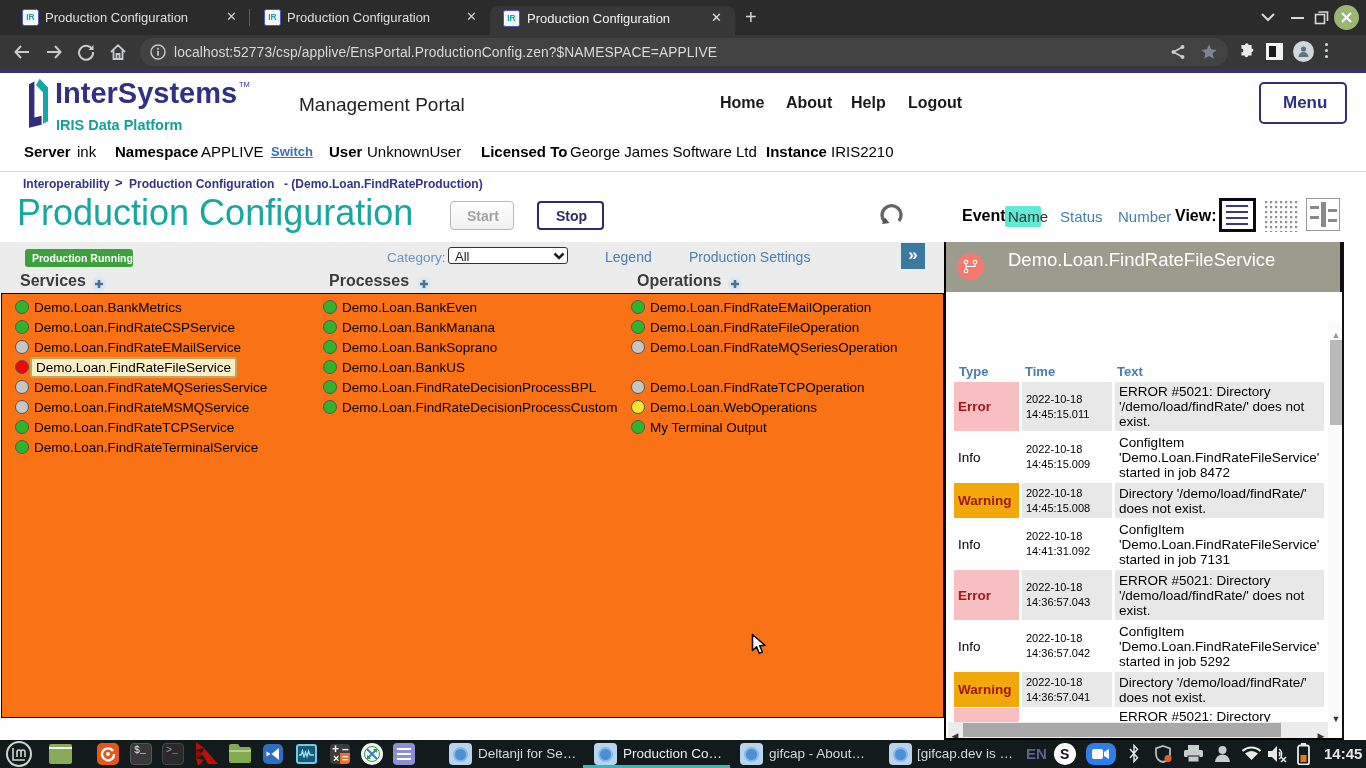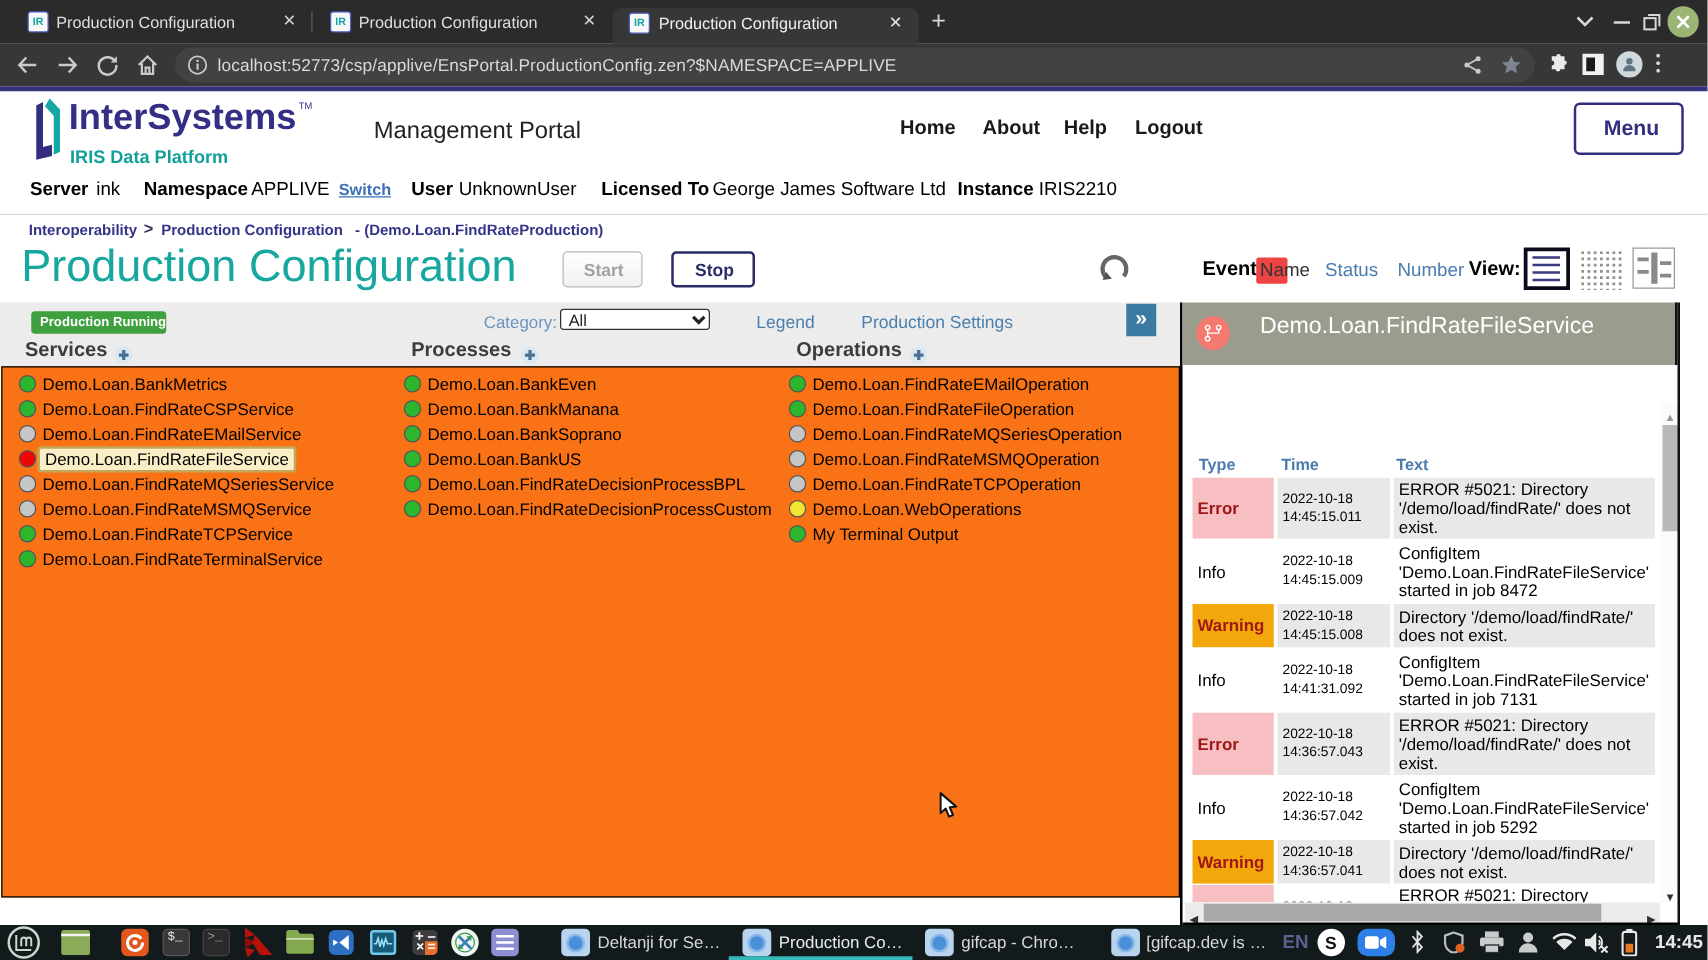--- a/index.html
+++ b/index.html
@@ -156,21 +156,21 @@
   </div>
   <div class="abs" style="left:537px;top:132px;width:67px;height:29px;border:2px solid #2b2b66;border-radius:4px;background:#fff;">
     <span class="abs" style="left:17px;top:5px;font-size:14px;font-weight:bold;color:#2b2b66;">Stop</span>
   </div>
   <svg class="abs" style="left:879px;top:134px;" width="26" height="25" viewBox="0 0 26 25">
     <path d="M 5.5 18.5 A 9.5 9.5 0 1 1 20 18" stroke="#666" stroke-width="3.4" fill="none"></path>
     <path d="M 3 21 l 7.5 -1 l -4.5 -5.5 z" fill="#555"></path>
   </svg>
 
   <span class="abs" style="left:962px;top:138px;font-size:16px;font-weight:bold;">Event:</span>
-  <div class="abs" style="left:1005px;top:137px;width:25px;height:21px;background:#ef4444;border-radius:2px;">
+  <div class="abs" style="left:1005px;top:137px;width:36px;height:21px;background:#5eead4;border-radius:2px;">
       <span class="abs" style="left:3px;top:2px;font-size:15px;color:#333;">Name</span>
     </div>
   <span class="abs" style="left:1060px;top:139px;font-size:15px;color:#4a7cae;">Status</span>
   <span class="abs" style="left:1118px;top:139px;font-size:15px;color:#4a7cae;">Number</span>
   <span class="abs" style="left:1175px;top:138px;font-size:16px;font-weight:bold;">View:</span>
   <div class="abs" style="left:1219px;top:129px;width:37px;height:34px;background:#fff;border:3px solid #0a0a1a;">
     <div class="abs" style="left:4px;top:4px;width:22px;height:2.3px;background:#3a3a80;"></div>
     <div class="abs" style="left:4px;top:10px;width:22px;height:2.3px;background:#3a3a80;"></div>
     <div class="abs" style="left:4px;top:16px;width:22px;height:2.3px;background:#3a3a80;"></div>
     <div class="abs" style="left:4px;top:22px;width:22px;height:2.3px;background:#3a3a80;"></div>
@@ -334,24 +334,20 @@
         <span>Demo.Loan.FindRateEMailOperation</span>
       </div>
     <div class="item" style="left:629px;top:23px;">
         <i class="dot g"></i>
         <span>Demo.Loan.FindRateFileOperation</span>
       </div>
     <div class="item" style="left:629px;top:43px;">
         <i class="dot n"></i>
         <span>Demo.Loan.FindRateMQSeriesOperation</span>
       </div>
-    <div class="item" style="left:629px;top:63px;">
-        <i class="dot n"></i>
-        <span>Demo.Loan.FindRateMSMQOperation</span>
-      </div>
     <div class="item" style="left:629px;top:83px;">
         <i class="dot n"></i>
         <span>Demo.Loan.FindRateTCPOperation</span>
       </div>
     <div class="item" style="left:629px;top:103px;">
         <i class="dot y"></i>
         <span>Demo.Loan.WebOperations</span>
       </div>
     <div class="item" style="left:629px;top:123px;">
         <i class="dot g"></i>
@@ -514,21 +510,21 @@
 
   <div class="abs" style="left:449px;top:3px;width:23px;height:22px;background:#b8d4ee;border-radius:4px;"></div>
   <div class="abs" style="left:453px;top:7px;width:15px;height:15px;border-radius:50%;background:#4a90d9;border:2px solid #88b8e8;"></div>
   <span class="abs" style="left:478px;top:6px;font-size:13.5px;color:#d4d8d8;">Deltanji for Se…</span>
   <div class="abs" style="left:594px;top:3px;width:23px;height:22px;background:#b8d4ee;border-radius:4px;"></div>
   <div class="abs" style="left:598px;top:7px;width:15px;height:15px;border-radius:50%;background:#4a90d9;border:2px solid #88b8e8;"></div>
   <span class="abs" style="left:623px;top:6px;font-size:13.5px;color:#e8ecec;">Production Co…</span>
   <div class="abs" style="left:583px;top:25px;width:147px;height:3px;background:#35b8b8;"></div>
   <div class="abs" style="left:740px;top:3px;width:23px;height:22px;background:#b8d4ee;border-radius:4px;"></div>
   <div class="abs" style="left:744px;top:7px;width:15px;height:15px;border-radius:50%;background:#4a90d9;border:2px solid #88b8e8;"></div>
-  <span class="abs" style="left:769px;top:6px;font-size:13.5px;color:#d4d8d8;">gifcap - Chro…</span>
+  <span class="abs" style="left:769px;top:6px;font-size:13.5px;color:#d4d8d8;">gifcap - About…</span>
   <div class="abs" style="left:889px;top:3px;width:23px;height:22px;background:#b8d4ee;border-radius:4px;"></div>
   <div class="abs" style="left:893px;top:7px;width:15px;height:15px;border-radius:50%;background:#4a90d9;border:2px solid #88b8e8;"></div>
   <span class="abs" style="left:917px;top:6px;font-size:13.5px;color:#d4d8d8;">[gifcap.dev is …</span>
 
   <span class="abs" style="left:1026px;top:5px;font-size:15px;font-weight:bold;color:#5c6290;">EN</span>
   <div class="abs" style="left:1054px;top:3px;width:22px;height:22px;border-radius:50%;background:#fff;">
       <span class="abs" style="left:6px;top:3px;font-size:14px;font-weight:bold;color:#111;">S</span>
     </div>
   <div class="abs" style="left:1086px;top:3px;width:30px;height:22px;border-radius:8px;background:#2f7fe8;"></div>
   <svg class="abs" style="left:1092px;top:8px;" width="18" height="12" viewBox="0 0 18 12">

